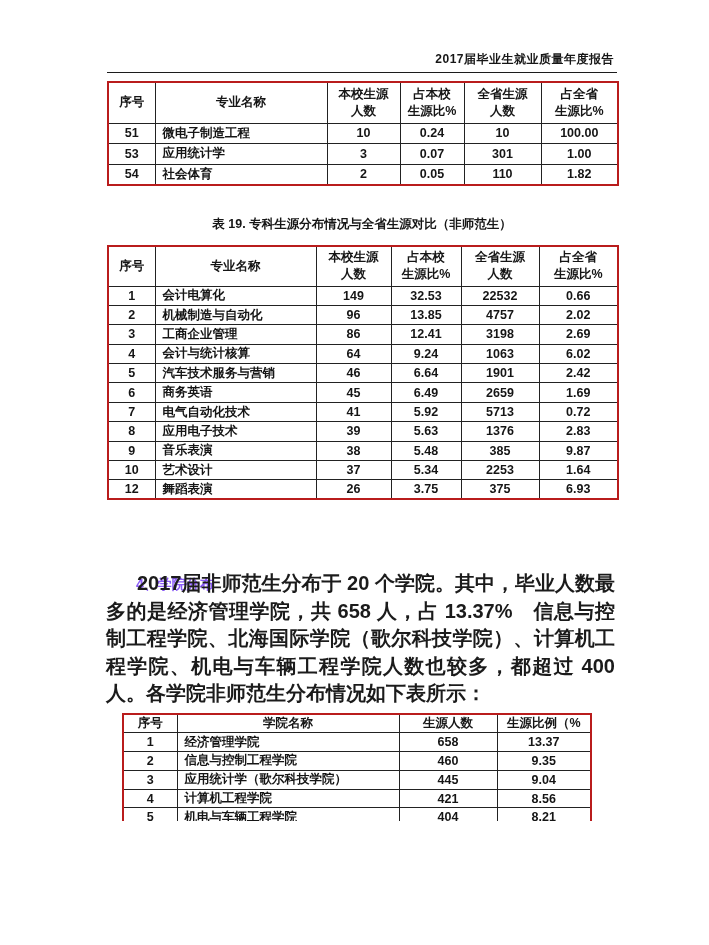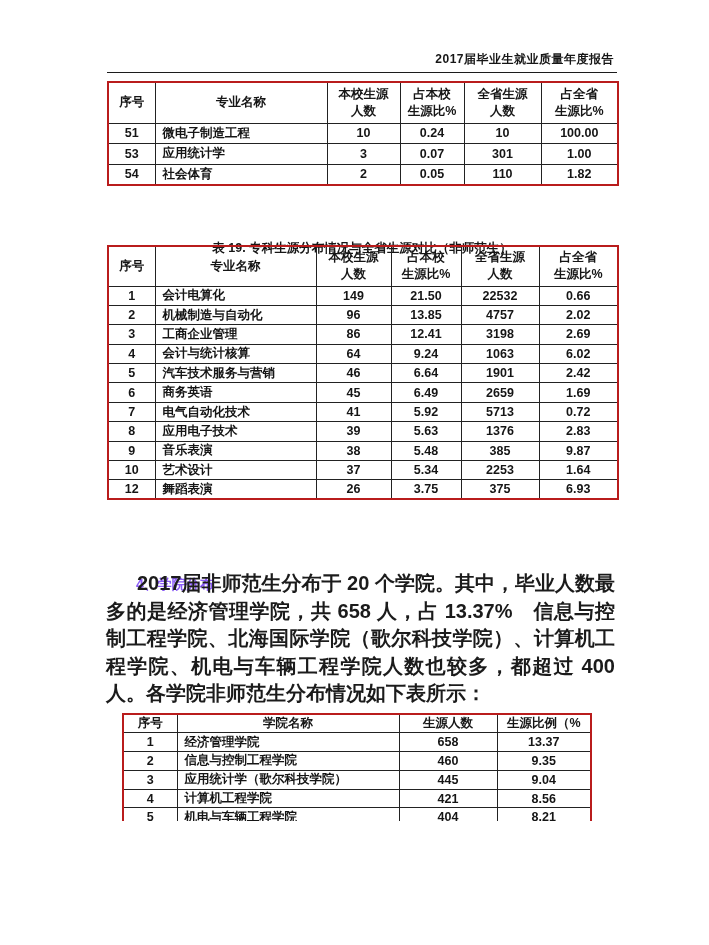--- a/index.html
+++ b/index.html
@@ -50,21 +50,21 @@
 
   #table20 table { width:468px; }
   #table20 thead tr { height:18.8px; }
   #table20 tbody tr { height:18.8px; }
 
   .table-caption {
     position:absolute; left:107px; width:510px;
     text-align:center; font-size:12.5px; font-weight:bold;
     color:#161616;
   }
-  #caption-19 { top:240px; }
+  #caption-19 { top:216px; }
   #caption-20 { top:687px; }
 
   .section-heading {
     position:absolute; top:576px; left:136px;
     font-size:14px; font-weight:bold; color:#8b5cf6;
   }
   .body-paragraph {
     position:absolute; top:570px; left:106px; width:509px;
     font-size:20px; font-weight:600; line-height:27.6px;
     text-align:justify; text-indent:31px; color:#1b1b1b;
@@ -186,21 +186,21 @@
               <div>占全省</div>
               <div>生源比%</div>
             </th>
           </tr>
         </thead>
         <tbody>
           <tr>
             <td>1</td>
             <td class="cell-left">会计电算化</td>
             <td>149</td>
-            <td>21.50</td>
+            <td>32.53</td>
             <td>22532</td>
             <td>0.66</td>
           </tr>
           <tr>
             <td>2</td>
             <td class="cell-left">机械制造与自动化</td>
             <td>96</td>
             <td>13.85</td>
             <td>4757</td>
             <td>2.02</td>

